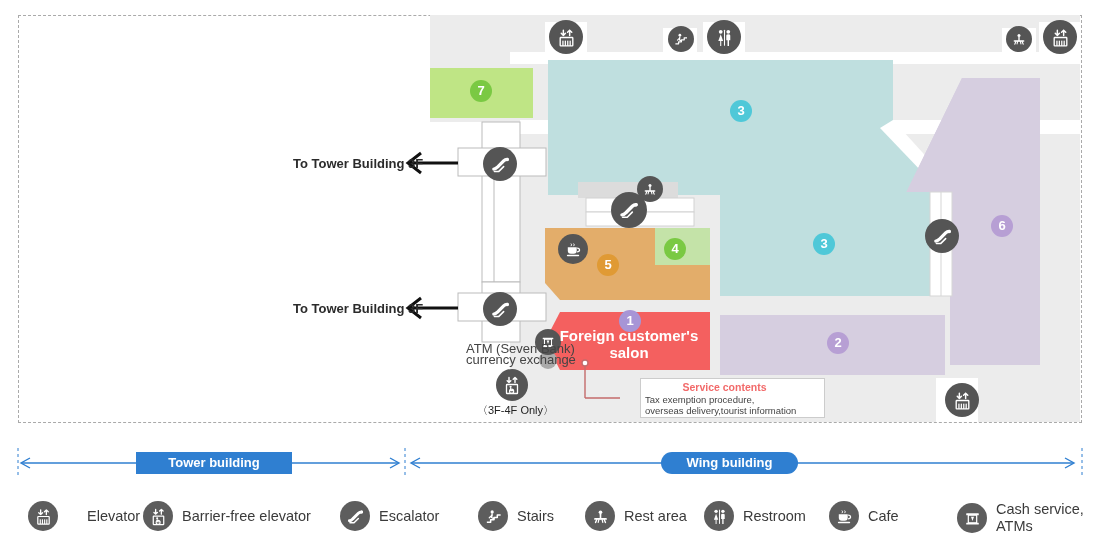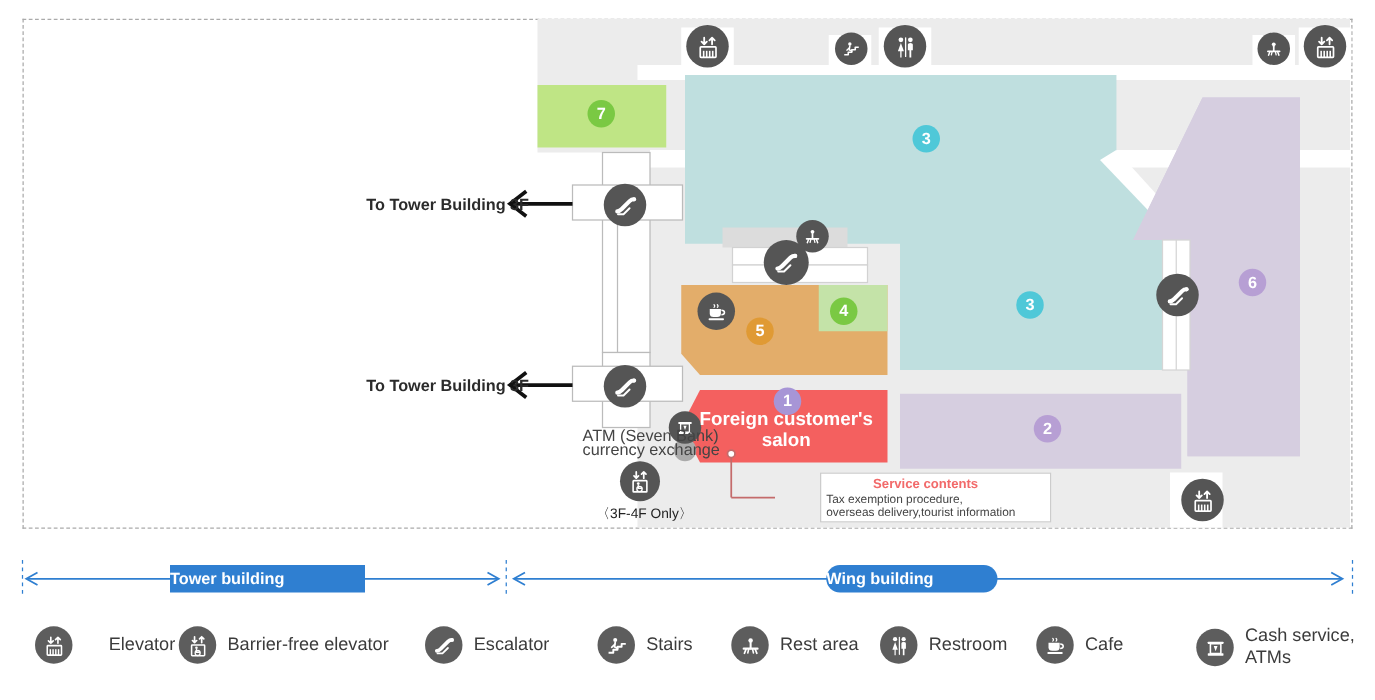--- a/index.html
+++ b/index.html
@@ -97,21 +97,21 @@
     color: #ffffff;
     font-size: 15px;
     font-weight: bold;
     line-height: 17px;
     font-family: "Liberation Sans", sans-serif;
   }
 
   
   #callout {
     position: absolute;
-    left: 656px;
+    left: 640px;
     top: 378px;
     width: 185px;
     height: 40px;
     background: #ffffff;
     border: 1px solid #cccccc;
     box-sizing: border-box;
     padding: 2px 20px 0 4px;
   }
   #callout .callout-title {
     display: block;
@@ -140,20 +140,21 @@
   }
   .bldg-box {
     position: absolute;
     top: 452px;
     height: 22px;
     line-height: 22px;
     background: #2f7fd1;
     color: #ffffff;
     font-size: 13px;
     font-weight: bold;
+    text-align: center;
     font-family: "Liberation Sans", sans-serif;
   }
 
   
   #legend {
     position: absolute;
     left: 0;
     top: 493px;
     width: 1100px;
     height: 67px;

